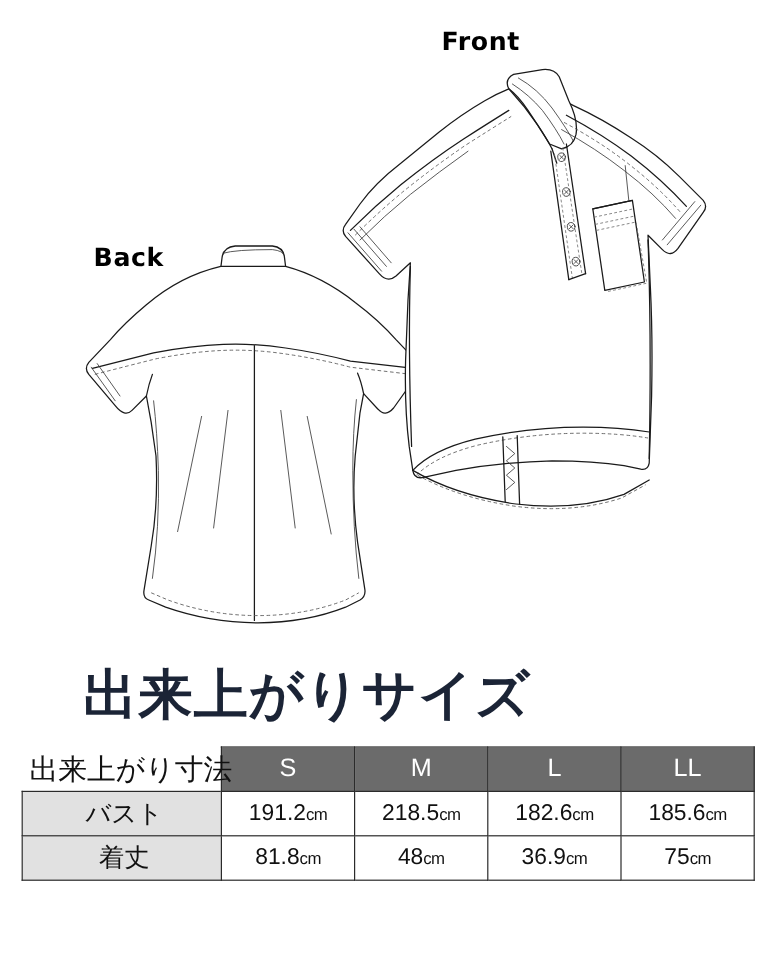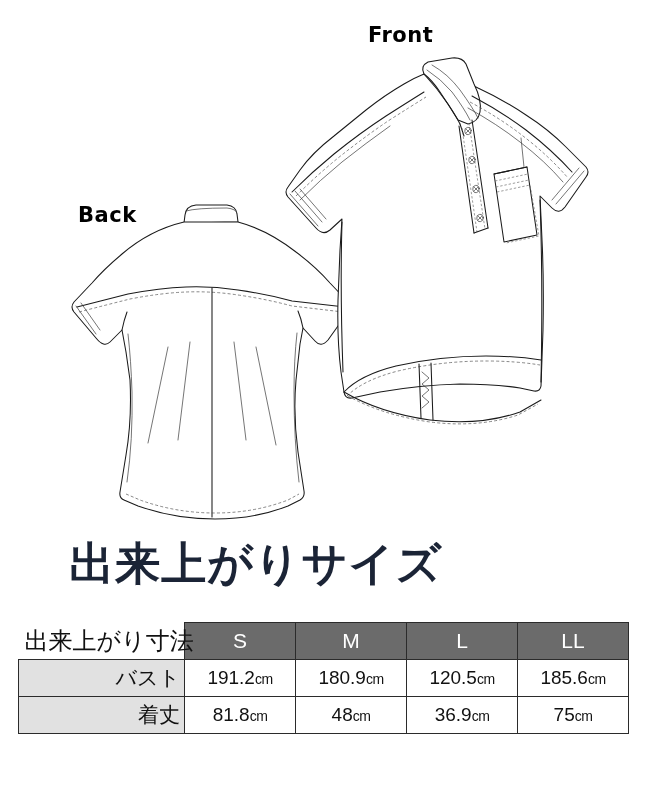--- a/index.html
+++ b/index.html
@@ -37,21 +37,21 @@
     font-size: 21px;
     font-weight: 700;
     fill: #000;
     letter-spacing: 0.5px;
   }
 
   
   #title {
     position: absolute;
     left: 0;
-    top: 534px;
+    top: 549px;
     width: 512px;
     text-align: center;
     font-family: "DejaVu Sans", "Liberation Sans", sans-serif;
     font-size: 45px;
     font-weight: 700;
     color: #1b2436;
     letter-spacing: 1px;
     line-height: 60px;
     white-space: nowrap;
   }
@@ -98,21 +98,21 @@
   }
   table.size-table th.sizehdr {
     background: #6b6b6b;
     color: #ffffff;
     font-size: 21px;
     font-weight: 400;
     border-color: #2b2b2b;
   }
   table.size-table td.rowlabel {
     background: #e1e1e1;
-    text-align: right;
+    text-align: center;
     padding-left: 8px;
     font-size: 21px;
     font-family: "DejaVu Sans", "Liberation Sans", sans-serif;
     color: #111;
   }
   .unit {
     font-size: 14px;
     letter-spacing: -0.5px;
     margin-left: 0;
   }
@@ -331,22 +331,22 @@
           <th class="sizehdr">S</th>
           <th class="sizehdr">M</th>
           <th class="sizehdr">L</th>
           <th class="sizehdr">LL</th>
         </tr>
       </thead>
       <tbody>
         <tr>
           <td class="rowlabel">バスト</td>
           <td><span>191.2</span><span class="unit">cm</span></td>
-          <td><span>180.9</span><span class="unit">cm</span></td>
-          <td><span>120.5</span><span class="unit">cm</span></td>
+          <td><span>218.5</span><span class="unit">cm</span></td>
+          <td><span>182.6</span><span class="unit">cm</span></td>
           <td><span>185.6</span><span class="unit">cm</span></td>
         </tr>
         <tr>
           <td class="rowlabel">着丈</td>
           <td><span>81.8</span><span class="unit">cm</span></td>
           <td><span>48</span><span class="unit">cm</span></td>
           <td><span>36.9</span><span class="unit">cm</span></td>
           <td><span>75</span><span class="unit">cm</span></td>
         </tr>
       </tbody>

